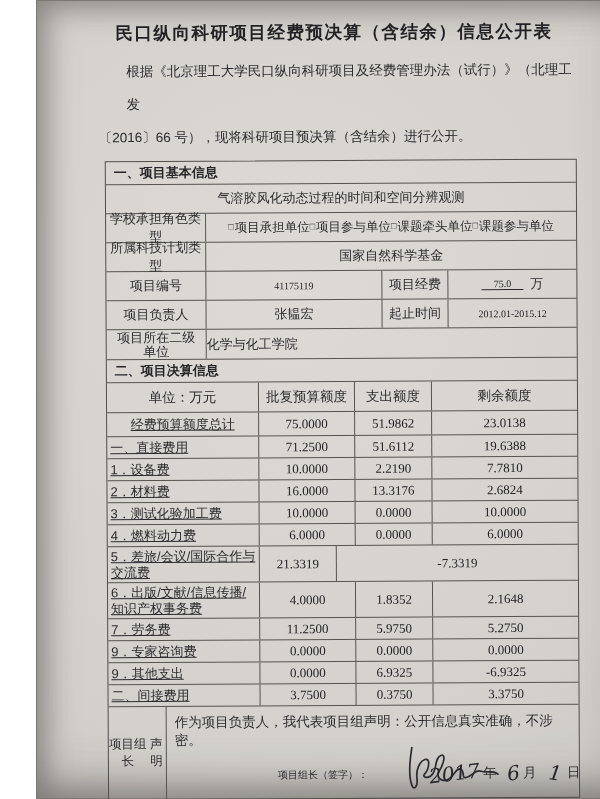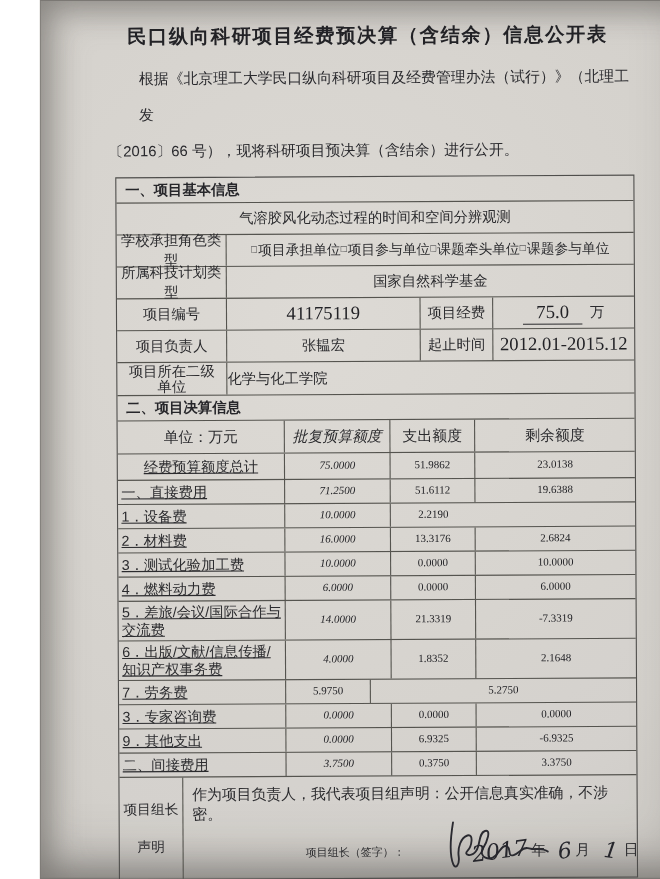--- a/index.html
+++ b/index.html
@@ -33,40 +33,40 @@
   .r2{height:29px;}
   .r2 .lab{width:100px;flex:none;}
   .r2 .val{flex:1;}
   .r4{height:29px;}
   .r4 .c1{width:100px;flex:none;}
   .r4 .c2{width:176px;flex:none;}
   .r4 .c3{width:66px;flex:none;}
   .r4 .c4{flex:1;}
   .dept{height:30px;}
   .dept .lab{width:100px;flex:none;padding:0 8px;line-height:14px;}
-  .num{font-family:"Liberation Serif","DejaVu Serif",serif;font-size:17px;color:#222226;}
+  .num{font-family:"Liberation Serif","DejaVu Serif",serif;font-size:10px;color:#222226;}
   .underlined{border-bottom:1px solid #2b2b2e;padding:0 12px;}
   .unit{margin-left:7px;}
   .opts{display:flex;align-items:center;}
   .opt{display:flex;align-items:center;font-size:12.5px;}
   .box{font-size:9px;margin:0 1px 0 0;position:relative;top:-1px;}
   
   .bhead{height:30px;font-size:13.5px;}
   .brow{height:22px;}
   .brow.tall{height:36px;}
   .c-lab{width:152px;flex:none;}
-  .c-b{width:96px;flex:none;font-style:italic;}
+  .c-b{width:96px;flex:none;}
   .c-s{width:77px;flex:none;}
   .c-r{flex:1;}
   .brow .c-lab{justify-content:flex-start;text-align:left;padding-left:3px;line-height:16px;text-decoration:underline;}
   .brow.center .c-lab{justify-content:center;text-align:center;padding-left:0;}
-  .brow .num{font-size:10px;}
+  .brow .num{font-size:13px;}
   
   .decl{height:92px;}
-  .decl .side{width:58px;flex:none;flex-direction:column;justify-content:space-around;
+  .decl .side{width:58px;flex:none;flex-direction:row;justify-content:space-around;
     padding:12px 0;font-size:12.5px;}
   .decl .main{flex:1;position:relative;justify-content:flex-start;align-items:flex-start;}
   .statement{padding:7px 8px 0 8px;font-size:13.5px;text-align:left;}
   .sign-label{position:absolute;left:111px;bottom:16px;font-size:10px;}
   .sig-svg{position:absolute;left:238px;bottom:8px;}
   .hand{font-family:"DejaVu Serif","Liberation Serif",serif;font-style:italic;font-size:20px;
     color:#26262c;display:inline-block;transform:rotate(-7deg);}
   .d-year{position:absolute;left:262px;bottom:12px;}
   .d-year-u{position:absolute;left:316px;bottom:15px;font-size:13.5px;}
   .d-month{position:absolute;left:340px;bottom:12px;}
@@ -166,20 +166,21 @@
         <div class="cell c-lab">一、直接费用</div>
         <div class="cell c-b num">71.2500</div>
         <div class="cell c-s num">51.6112</div>
         <div class="cell c-r num">19.6388</div>
       </div>
 
       <div class="row brow">
         <div class="cell c-lab">1．设备费</div>
         <div class="cell c-b num">10.0000</div>
         <div class="cell c-s num">2.2190</div>
+        <div class="cell c-r num">7.7810</div>
       </div>
 
       <div class="row brow">
         <div class="cell c-lab">2．材料费</div>
         <div class="cell c-b num">16.0000</div>
         <div class="cell c-s num">13.3176</div>
         <div class="cell c-r num">2.6824</div>
       </div>
 
       <div class="row brow">
@@ -191,40 +192,40 @@
 
       <div class="row brow">
         <div class="cell c-lab">4．燃料动力费</div>
         <div class="cell c-b num">6.0000</div>
         <div class="cell c-s num">0.0000</div>
         <div class="cell c-r num">6.0000</div>
       </div>
 
       <div class="row brow tall">
         <div class="cell c-lab">5．差旅/会议/国际合作与交流费</div>
-        <div class="cell c-b num">14.0000</div>
         <div class="cell c-s num">21.3319</div>
         <div class="cell c-r num">-7.3319</div>
       </div>
 
       <div class="row brow tall">
         <div class="cell c-lab">6．出版/文献/信息传播/知识产权事务费</div>
         <div class="cell c-b num">4.0000</div>
         <div class="cell c-s num">1.8352</div>
         <div class="cell c-r num">2.1648</div>
       </div>
 
       <div class="row brow">
         <div class="cell c-lab">7．劳务费</div>
+        <div class="cell c-b num">11.2500</div>
         <div class="cell c-s num">5.9750</div>
         <div class="cell c-r num">5.2750</div>
       </div>
 
       <div class="row brow">
-        <div class="cell c-lab">3．专家咨询费</div>
+        <div class="cell c-lab">9．专家咨询费</div>
         <div class="cell c-b num">0.0000</div>
         <div class="cell c-s num">0.0000</div>
         <div class="cell c-r num">0.0000</div>
       </div>
 
       <div class="row brow">
         <div class="cell c-lab">9．其他支出</div>
         <div class="cell c-b num">0.0000</div>
         <div class="cell c-s num">6.9325</div>
         <div class="cell c-r num">-6.9325</div>

